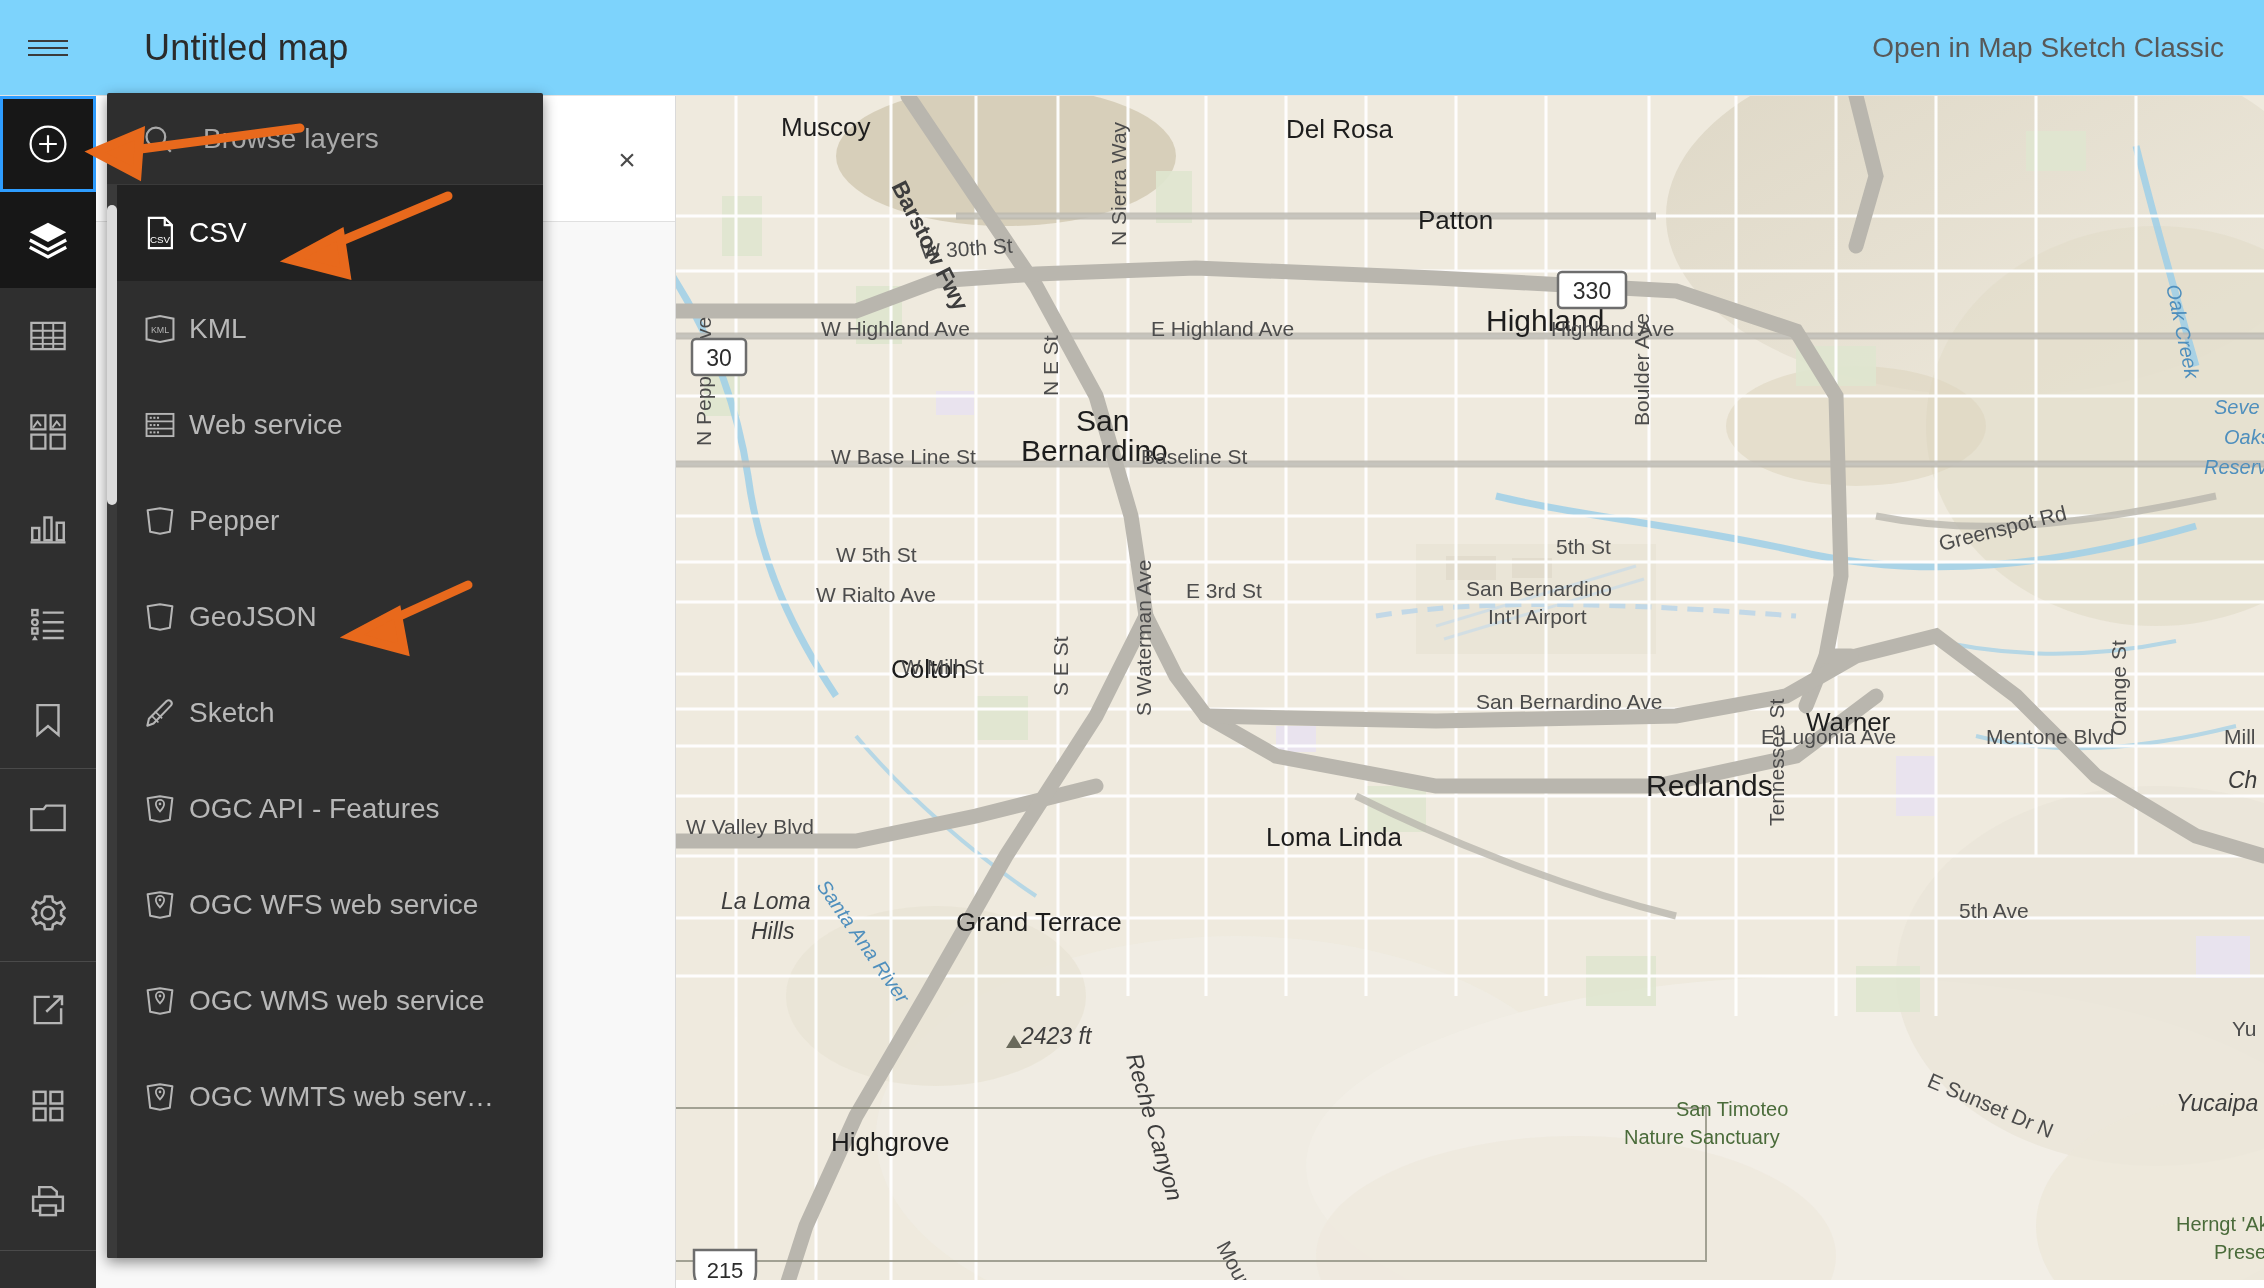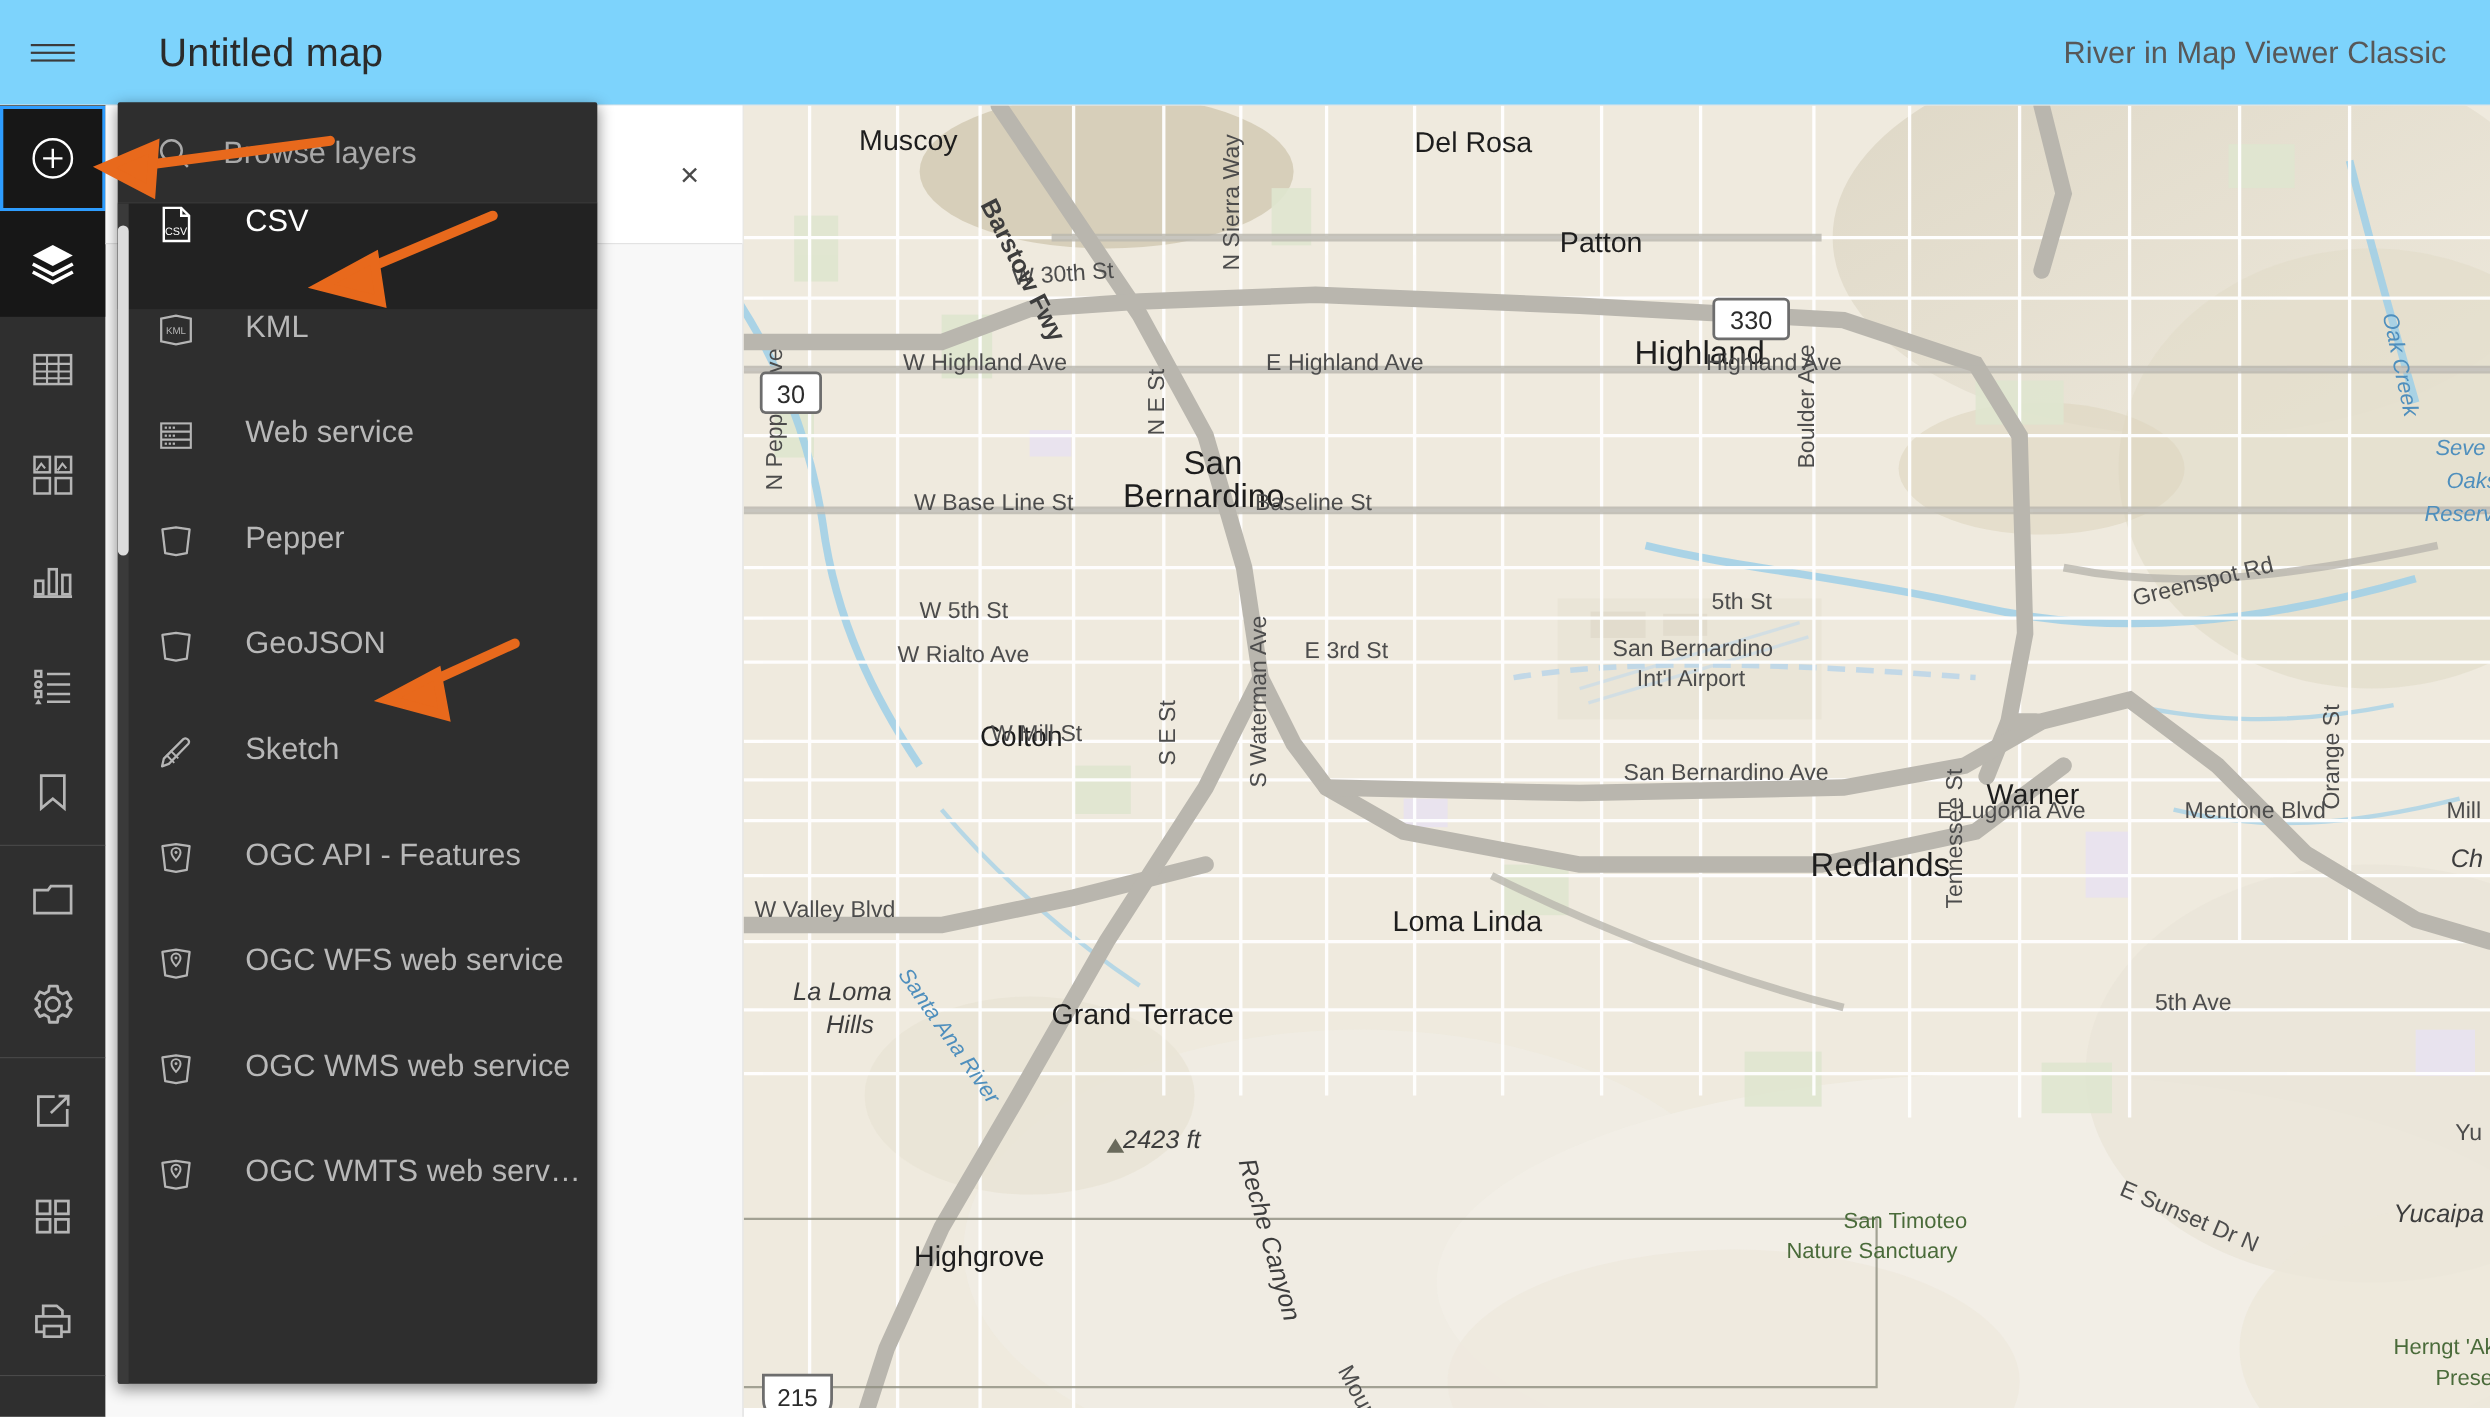--- a/index.html
+++ b/index.html
@@ -107,22 +107,22 @@
   #menu-scroll { position: relative; height: 1073px; }
   #menu-track {
     position: absolute; left: 0; top: 0; width: 10px; height: 1073px;
     background: #3a3a3a;
   }
   #menu-thumb {
     position: absolute; left: 0; top: 20px; width: 10px; height: 300px;
     background: #dcdcdc; border-radius: 5px; cursor: pointer;
   }
   .menu-item {
-    height: 96px; display: flex; 
-    padding-left: 34px; gap: 44px; cursor: pointer;
+    height: 96px; display: flex; align-items: center;
+    padding-left: 34px; gap: 10px; cursor: pointer;
   }
   .menu-item.hl { background: #222222; }
   .menu-item .mlabel {
     font-size: 28px; color: #b8b8b8; white-space: nowrap;
   }
   .menu-item.hl .mlabel { color: #ffffff; }
   .menu-item .micon { width: 38px; height: 38px; flex: 0 0 38px; }
 
   
   #map {
@@ -151,21 +151,21 @@
 
 <div id="header">
   <div id="hamburger">
     <div>
       <span class="bar"></span>
       <span class="bar"></span>
       <span class="bar"></span>
     </div>
   </div>
   <div id="map-title">Untitled map</div>
-  <div id="classic-link">River in Map Viewer Classic</div>
+  <div id="classic-link">Open in Map Sketch Classic</div>
 </div>
 
 <div id="rail">
 
   <div class="rail-btn selected">
     <svg width="44" height="44" viewBox="0 0 24 24">
       <circle cx="12" cy="12" r="9.5" fill="none" stroke="#fff" stroke-width="1.2"></circle>
       <path d="M12 7.2v9.6M7.2 12h9.6" stroke="#fff" stroke-width="1.2"></path>
     </svg>
   </div>

